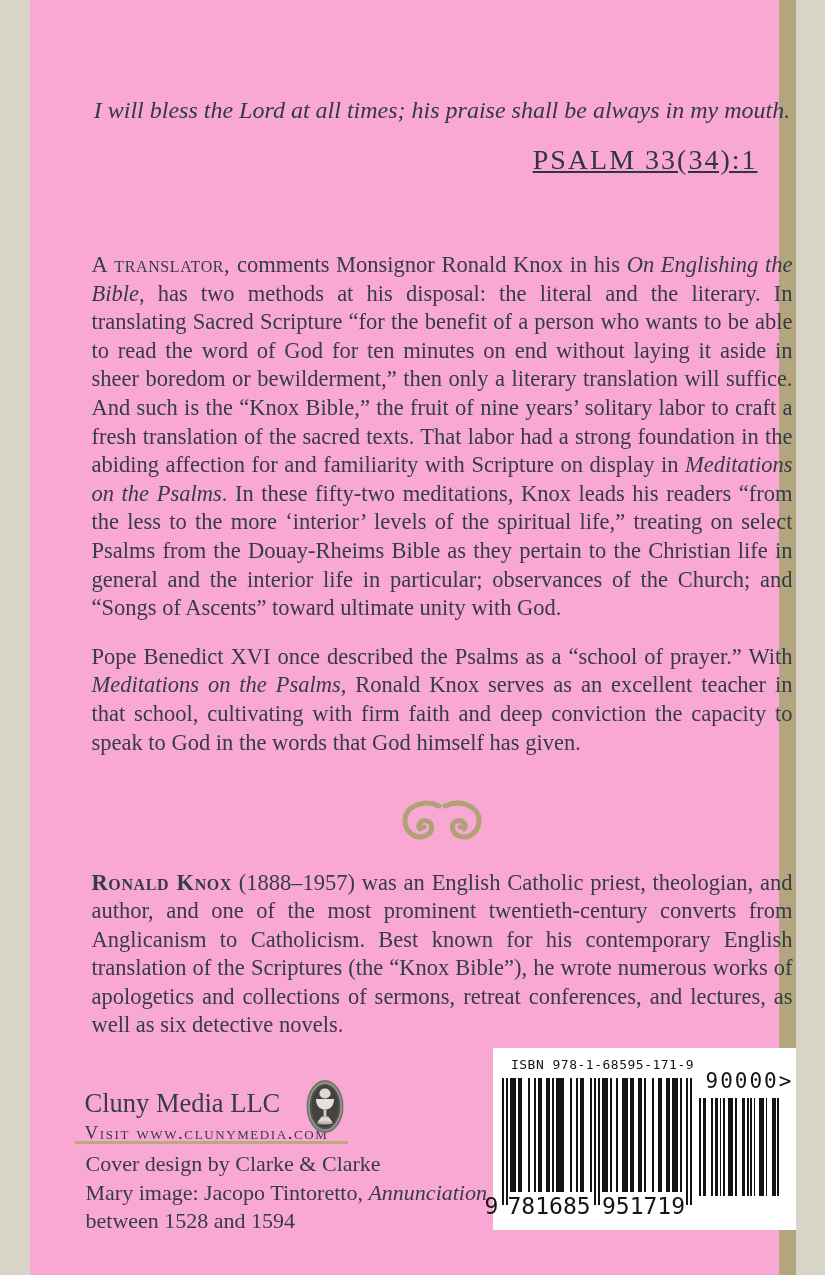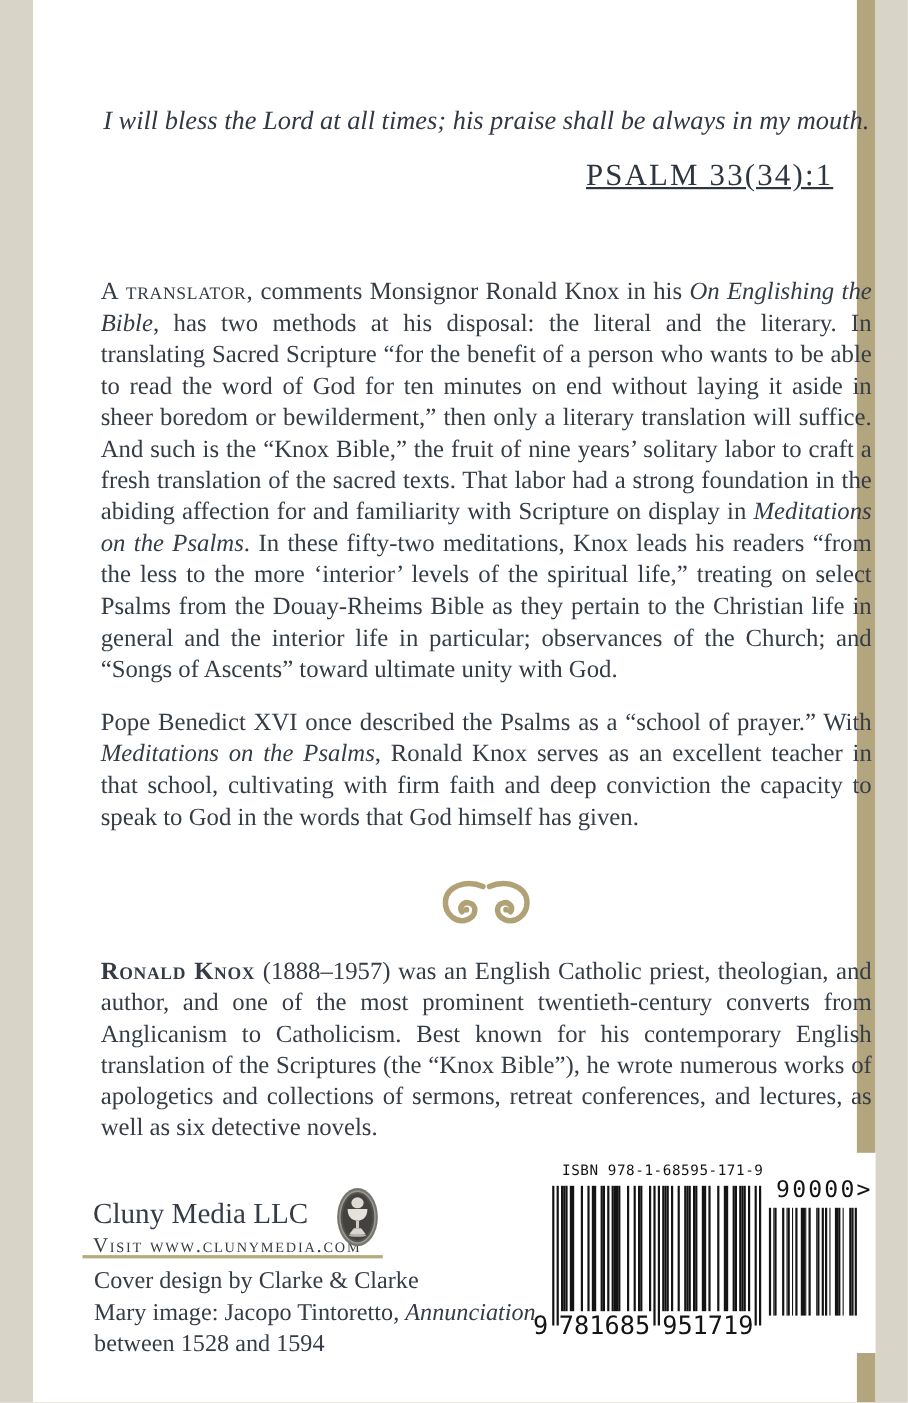--- a/index.html
+++ b/index.html
@@ -1,18 +1,18 @@
 <!DOCTYPE html>
 <html><head>
 <meta charset="utf-8">
 <style>
   html,body{margin:0;padding:0;background:#d8d4c8;}
   .page{
     position:relative;width:766px;height:1275px;margin:0 auto;
-    background:#ffffff;color:#353c45;overflow:hidden;
+    background:#f9a8d4;color:#353c45;overflow:hidden;
     font-family:"Liberation Serif", serif;
   }
   .spine{position:absolute;top:0;right:0;width:17px;height:1275px;background:#b3a67e;}
   .epigraph{
     position:absolute;top:97px;left:0;width:825px;text-align:center;
     font-style:italic;font-size:24px;white-space:nowrap;color:#323944;
   }
   .psalm-ref{
     position:absolute;top:144px;right:38px;font-size:28px;letter-spacing:2px;color:#2f3640;text-decoration:underline;
   }
@@ -43,21 +43,21 @@
     font-family:"DejaVu Sans Mono", monospace;font-size:13px;letter-spacing:0.5px;color:#141414;
   }
   .bars-main{position:absolute;top:30px;left:9px;width:190px;height:127px;}
   .bars-main .bar{position:absolute;top:0;height:114px;background:#141414;}
   .bars-main .bar.tall{height:127px;}
   .digits{
     position:absolute;top:145px;left:9px;width:190px;height:30px;
     font-family:"DejaVu Sans Mono", monospace;font-size:23px;color:#141414;
   }
   .d-left{position:absolute;left:-17px;top:0;}
-  .d-g1{position:absolute;left:6px;width:84px;top:0;text-align:center;}
+  .d-g1{position:absolute;left:6px;width:84px;top:0;text-align:left;}
   .d-g2{position:absolute;left:100px;width:84px;top:0;text-align:center;}
   .addon-label{
     position:absolute;top:21px;left:213px;width:100px;
     font-family:"DejaVu Sans Mono", monospace;font-size:21px;letter-spacing:2px;color:#141414;
   }
   .bars-addon{position:absolute;top:50px;left:205px;width:85px;height:98px;}
   .bars-addon .bar{position:absolute;top:0;height:98px;background:#141414;}
 </style>
 </head>
 <body>

